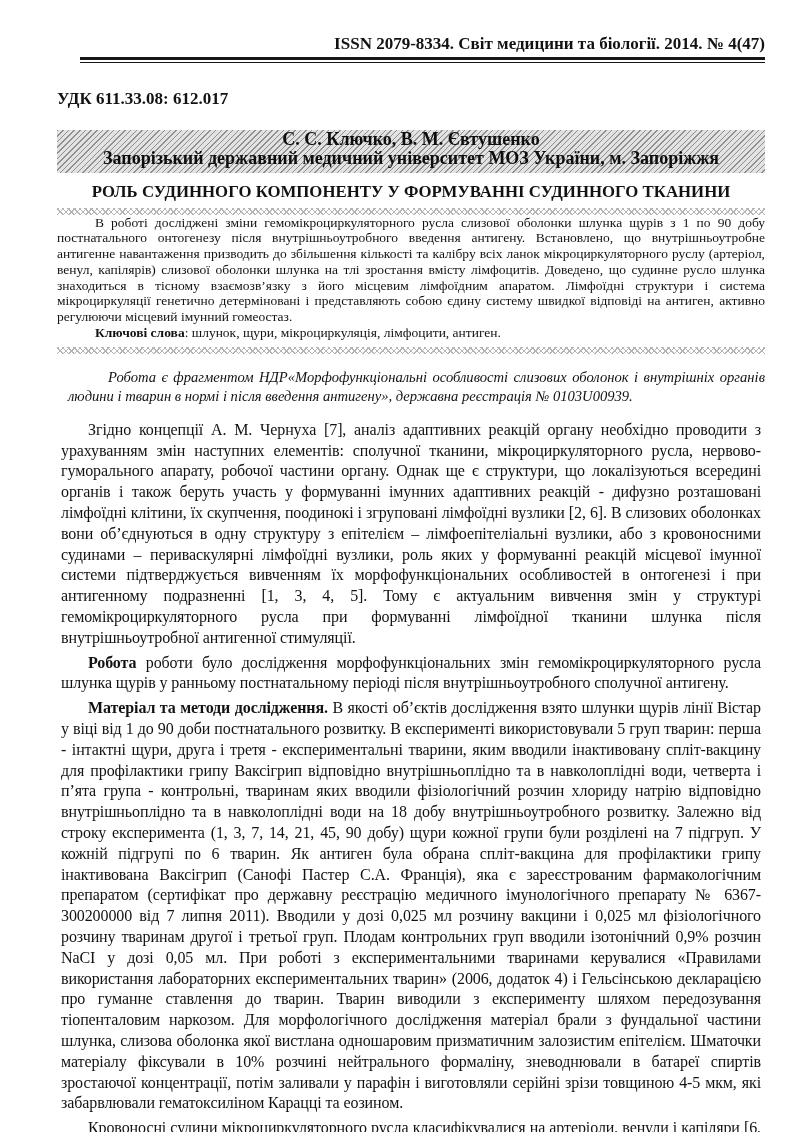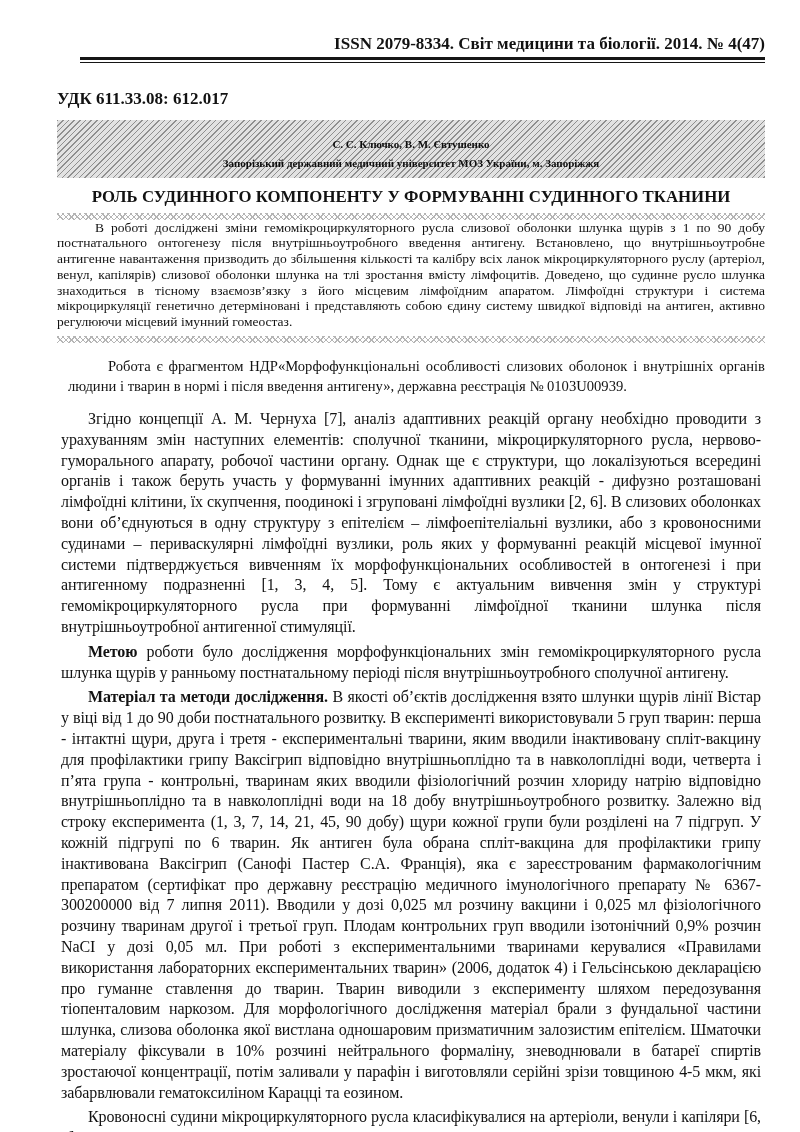--- a/index.html
+++ b/index.html
@@ -11,40 +11,40 @@
   .issn{
     text-align:right;font-weight:bold;
     font-size:17px;line-height:20px;
   }
   .header-rule{
     margin:3px 0 0 23px;height:2px;
     border-top:3px solid #161616;border-bottom:1px solid #161616;
   }
   .udk{margin-top:26px;font-weight:bold;font-size:17px;line-height:20px;}
   .authors-banner{
-    margin-top:11px;padding:15px 0 5px;text-align:center;
-    font-weight:bold;font-size:11px;line-height:19px;color:#0d0d0d;
+    margin-top:21px;padding:0 0 5px;text-align:center;
+    font-weight:bold;font-size:18px;line-height:19px;color:#0d0d0d;
     background:repeating-linear-gradient(135deg,#8f8f8f 0px,#8f8f8f 1px,#e2e2e2 1px,#e2e2e2 4px);
   }
   .article-title{
     margin-top:9px;text-align:center;font-weight:bold;
     font-size:16.8px;line-height:19.5px;
   }
   .wavy-divider{
     margin-top:6px;height:7px;
     background:
       repeating-linear-gradient(45deg,#b5b5b5 0 1px,transparent 1px 4px),
       repeating-linear-gradient(-45deg,#b5b5b5 0 1px,transparent 1px 4px);
   }
   .abstract{
     font-size:13.5px;line-height:15.8px;text-align:justify;
   }
   .abstract p{margin:0;text-indent:38px;}
   .ndr-note{
-    margin-top:14px;padding-left:11px;
+    margin-top:14px;padding-left:11px;font-style:italic;
     font-size:14.6px;line-height:19.5px;text-align:justify;text-indent:40px;
   }
   .body-text{
     margin-top:13px;font-size:16px;line-height:20.8px;
     text-align:justify;letter-spacing:-0.1px;
   }
   .body-text p{margin:4px;text-indent:27px;}
   b{font-weight:bold;}
 </style>
 </head>
@@ -64,26 +64,27 @@
   </div>
 
   <div class="article-title">
     <div>РОЛЬ СУДИННОГО КОМПОНЕНТУ У ФОРМУВАННІ СУДИННОГО ТКАНИНИ</div>
   </div>
 
   <div class="wavy-divider"></div>
 
   <div class="abstract">
     <p>В роботі досліджені зміни гемомікроциркуляторного русла слизової оболонки шлунка щурів з 1 по 90 добу постнатального онтогенезу після внутрішньоутробного введення антигену. Встановлено, що внутрішньоутробне антигенне навантаження призводить до збільшення кількості та калібру всіх ланок мікроциркуляторного руслу (артеріол, венул, капілярів) слизової оболонки шлунка на тлі зростання вмісту лімфоцитів. Доведено, що судинне русло шлунка знаходиться в тісному взаємозв’язку з його місцевим лімфоїдним апаратом. Лімфоїдні структури і система мікроциркуляції генетично детерміновані і представляють собою єдину систему швидкої відповіді на антиген, активно регулюючи місцевий імунний гомеостаз.</p>
+    <p><b>Ключові слова</b><span>: шлунок, щури, мікроциркуляція, лімфоцити, антиген.</span></p>
   </div>
 
   <div class="wavy-divider"></div>
 
   <div class="ndr-note">Робота є фрагментом НДР«Морфофункціональні особливості слизових оболонок і внутрішніх органів людини і тварин в нормі і після введення антигену», державна реєстрація № 0103U00939.</div>
 
   <div class="body-text">
     <p><b></b><span>Згідно концепції А. М. Чернуха [7], аналіз адаптивних реакцій органу необхідно проводити з урахуванням змін наступних елементів: сполучної тканини, мікроциркуляторного русла, нервово-гуморального апарату, робочої частини органу. Однак ще є структури, що локалізуються всередині органів і також беруть участь у формуванні імунних адаптивних реакцій - дифузно розташовані лімфоїдні клітини, їх скупчення, поодинокі і згруповані лімфоїдні вузлики [2, 6]. В слизових оболонках вони об’єднуються в одну структуру з епітелієм – лімфоепітеліальні вузлики, або з кровоносними судинами – периваскулярні лімфоїдні вузлики, роль яких у формуванні реакцій місцевої імунної системи підтверджується вивченням їх морфофункціональних особливостей в онтогенезі і при антигенному подразненні [1, 3, 4, 5]. Тому є актуальним вивчення змін у структурі гемомікроциркуляторного русла при формуванні лімфоїдної тканини шлунка після внутрішньоутробної антигенної стимуляції.</span></p>
-    <p><b>Метою</b><span> роботи було дослідження морфофункціональних змін гемомікроциркуляторного русла шлунка щурів у ранньому постнатальному періоді після внутрішньоутробного сполучної антигену.</span></p>
+    <p><b>Робота</b><span> роботи було дослідження морфофункціональних змін гемомікроциркуляторного русла шлунка щурів у ранньому постнатальному періоді після внутрішньоутробного сполучної антигену.</span></p>
     <p><b>Матеріал та методи дослідження.</b><span> В якості об’єктів дослідження взято шлунки щурів лінії Вістар у віці від 1 до 90 доби постнатального розвитку. В експерименті використовували 5 груп тварин: перша - інтактні щури, друга і третя - експериментальні тварини, яким вводили інактивовану спліт-вакцину для профілактики грипу Ваксігрип відповідно внутрішньоплідно та в навколоплідні води, четверта і п’ята група - контрольні, тваринам яких вводили фізіологічний розчин хлориду натрію відповідно внутрішньоплідно та в навколоплідні води на 18 добу внутрішньоутробного розвитку. Залежно від строку експеримента (1, 3, 7, 14, 21, 45, 90 добу) щури кожної групи були розділені на 7 підгруп. У кожній підгрупі по 6 тварин. Як антиген була обрана спліт-вакцина для профілактики грипу інактивована Ваксігрип (Санофі Пастер С.А. Франція), яка є зареєстрованим фармакологічним препаратом (сертифікат про державну реєстрацію медичного імунологічного препарату № 6367-300200000 від 7 липня 2011). Вводили у дозі 0,025 мл розчину вакцини і 0,025 мл фізіологічного розчину тваринам другої і третьої груп. Плодам контрольних груп вводили ізотонічний 0,9% розчин NaCI у дозі 0,05 мл. При роботі з експериментальними тваринами керувалися «Правилами використання лабораторних експериментальних тварин» (2006, додаток 4) і Гельсінською декларацією про гуманне ставлення до тварин. Тварин виводили з експерименту шляхом передозування тіопенталовим наркозом. Для морфологічного дослідження матеріал брали з фундальної частини шлунка, слизова оболонка якої вистлана одношаровим призматичним залозистим епітелієм. Шматочки матеріалу фіксували в 10% розчині нейтрального формаліну, зневоднювали в батареї спиртів зростаючої концентрації, потім заливали у парафін і виготовляли серійні зрізи товщиною 4-5 мкм, які забарвлювали гематоксиліном Карацці та еозином.</span></p>
     <p><b></b><span>Кровоносні судини мікроциркуляторного русла класифікувалися на артеріоли, венули і капіляри [6, 7]. Відносно елементів ГМЦР вимірювали діаметр просвіту артеріол, венул та капілярів слизової оболонки фундального відділу шлунка та підраховували їх середню кількість на умовній одиниці площі 100 мкм² в 10 полях зору трьох зрізів кожного шлунка при імерсійному збільшенні мікроскопа (об.90, ок.10) на світловому бінокулярному мікроскопі Granum. За</span></p>
   </div>
 
 </div>
 
 </body></html>

